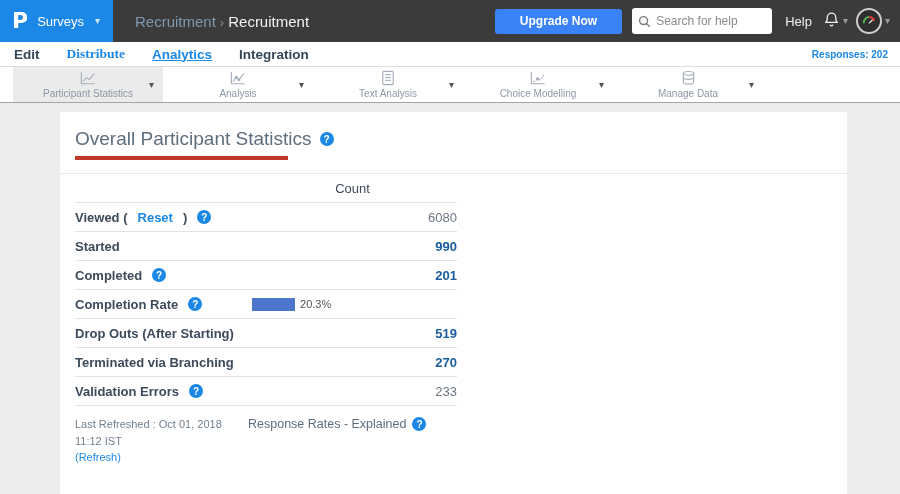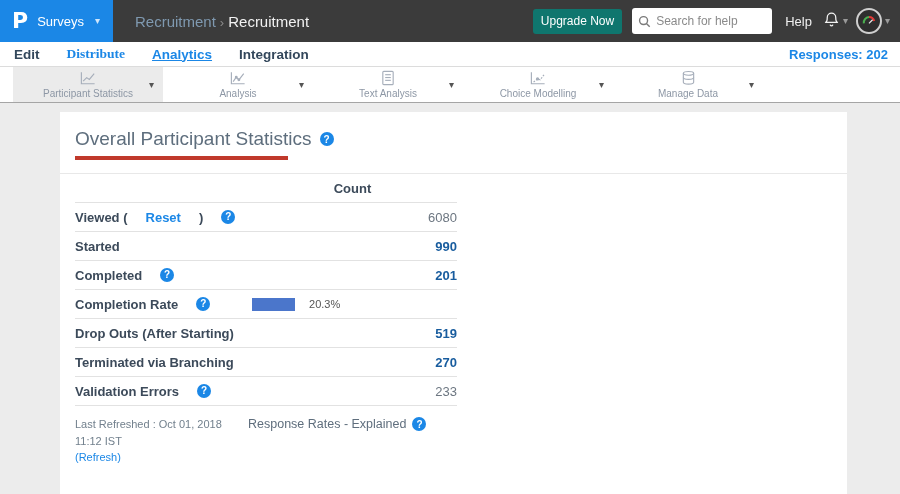--- a/index.html
+++ b/index.html
@@ -13,43 +13,43 @@
   .logo { color:#fff; font-weight:bold; font-size:22px; line-height:1;
     font-family:"DejaVu Sans", sans-serif; }
   .brand-label { color:#ffffff; font-size:13px; }
   .caret { font-size:10px; line-height:1; }
   .brand .caret { color:#cfe6fb; margin-left:2px; }
   .crumbs { display:flex; align-items:flex-end; gap:4px; margin-left:22px; font-size:15px; }
   .crumb-parent { color:#7f99b0; cursor:pointer; }
   .crumb-sep { color:#8a8a8a; font-size:13px; }
   .crumb-current { color:#f2f2f2; }
   .topbar-right { margin-left:auto; display:flex; align-items:center; padding-right:10px; }
-  .upgrade-btn { background:#0f766e; color:#fff; font-weight:normal; font-size:12px;
-    border:none; border-radius:3px; height:25px; padding:0 8px; cursor:pointer; }
+  .upgrade-btn { background:#3b82f6; color:#fff; font-weight:bold; font-size:12px;
+    border:none; border-radius:3px; height:25px; padding:0 25px; cursor:pointer; }
   .searchbox { position:relative; margin-left:10px; }
   .searchbox input { width:140px; height:26px; border:none; border-radius:3px;
     padding:0 6px 0 24px; font-size:12px; color:#444; outline:none;
     font-family:"Liberation Sans", sans-serif; }
   .searchbox input::placeholder { color:#8a8a8a; }
   .search-glass { position:absolute; left:6px; top:6px; }
   .help-label { color:#f0f0f0; font-size:13px; margin-left:13px; cursor:pointer; }
   .bell-wrap { display:flex; align-items:center; margin-left:11px; cursor:pointer; }
   .bell-wrap .caret { color:#9a9a9a; margin-left:3px; }
   .avatar-wrap { display:flex; align-items:center; margin-left:8px; cursor:pointer; }
   .avatar { width:26px; height:26px; border-radius:50%; background:#2e2e2e;
     border:2px solid #cfcfcf; display:flex; align-items:center; justify-content:center; }
   .avatar-wrap .caret { color:#9a9a9a; margin-left:3px; }
 
   
   .tabrow { height:25px; background:#fff; border-bottom:1px solid #dcdcdc;
     display:flex; align-items:center; padding:0 12px 0 14px; gap:27px; font-size:13.5px; }
   .tab { color:#33475b; font-weight:600; cursor:pointer; }
   .tab.blue { color:#1b87e6;font-family:Liberation Serif, serif; }
   .tab.active { color:#1b87e6; text-decoration:underline; }
-  .responses { margin-left:auto; color:#1b87e6; font-size:13px; font-weight:600; }
+  .responses { margin-left:auto; color:#1b87e6; font-size:10px; font-weight:600; }
 
   
   .toolbar { height:36px; background:#fff; border-bottom:1px solid #a5a5a5;
     display:flex; padding-left:13px; }
   .tool-item { position:relative; width:150px; display:flex; flex-direction:column;
     align-items:center; justify-content:center; cursor:pointer; color:#a6aeba; }
   .tool-item.selected { background:#ebebeb; }
   .tool-label { font-size:10px; color:#8d97a5; margin-top:2px; }
   .tool-caret { position:absolute; right:9px; top:50%; transform:translateY(-58%);
     color:#555; font-size:10px; }
@@ -65,28 +65,28 @@
   .red-underline { width:213px; height:4px; background:#c0392b; margin-top:6px; }
   .head-divider { border-bottom:1px solid #e8e8e8; margin:13px -15px 0 -15px; }
 
   .help-icon { display:inline-flex; width:14px; height:14px; border-radius:50%;
     background:#1b87e6; color:#fff; font-size:10px; font-weight:bold;
     align-items:center; justify-content:center; flex-shrink:0; cursor:pointer; }
 
   .stats-table { width:382px; }
   .t-row { display:flex; align-items:center; height:29px; border-bottom:1px solid #e2e2e2; }
   .t-row.header { border-bottom:1px solid #e2e2e2; }
-  .t-label { flex:1; display:flex; gap:18px;
+  .t-label { flex:1; display:flex; align-items:center; gap:10px;
     font-size:13px; font-weight:bold; color:#3c4a5a; }
   .t-count { width:209px; font-size:13px; }
-  .header .t-count { text-align:center; font-weight:bold; color:#3c4a5a; }
+  .header .t-count { text-align:center; font-weight:normal; color:#3c4a5a; }
   .val-gray { text-align:right; color:#6c7681; }
   .val-blue { text-align:right; color:#185c9e; font-weight:bold; }
   .reset-link { color:#1b87e6; cursor:pointer; }
-  .bar-cell { display:flex; align-items:center; gap:14px; padding-left:4px; }
+  .bar-cell { display:flex; align-items:center; gap:5px; padding-left:4px; }
   .bar-fill { height:13px; background:#4b76cb; }
   .bar-pct { font-size:11px; color:#555; }
 
   .card-footer { display:flex; margin-top:10px; }
   .footer-left { width:173px; font-size:11px; color:#72808d; line-height:1.5; }
   .refresh-link { color:#1b87e6; cursor:pointer; }
   .footer-right { display:flex; align-items:center; gap:6px; font-size:12.5px;
     color:#5f6e7d; align-self:flex-start; margin-top:1px; }
 </style>
 </head>

